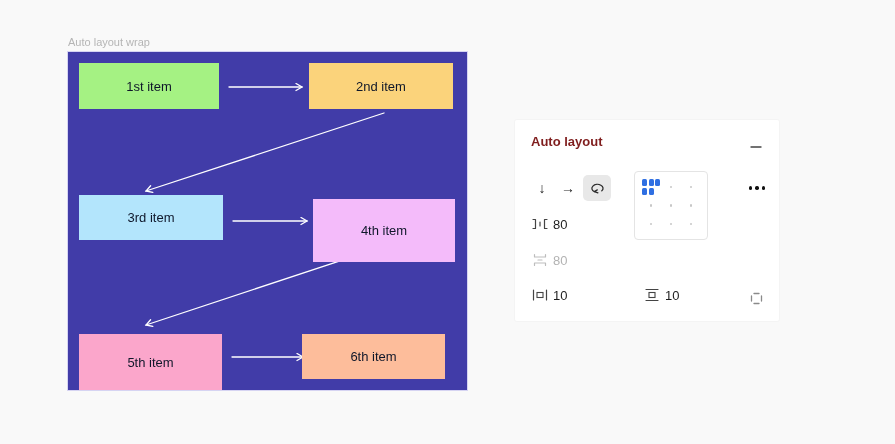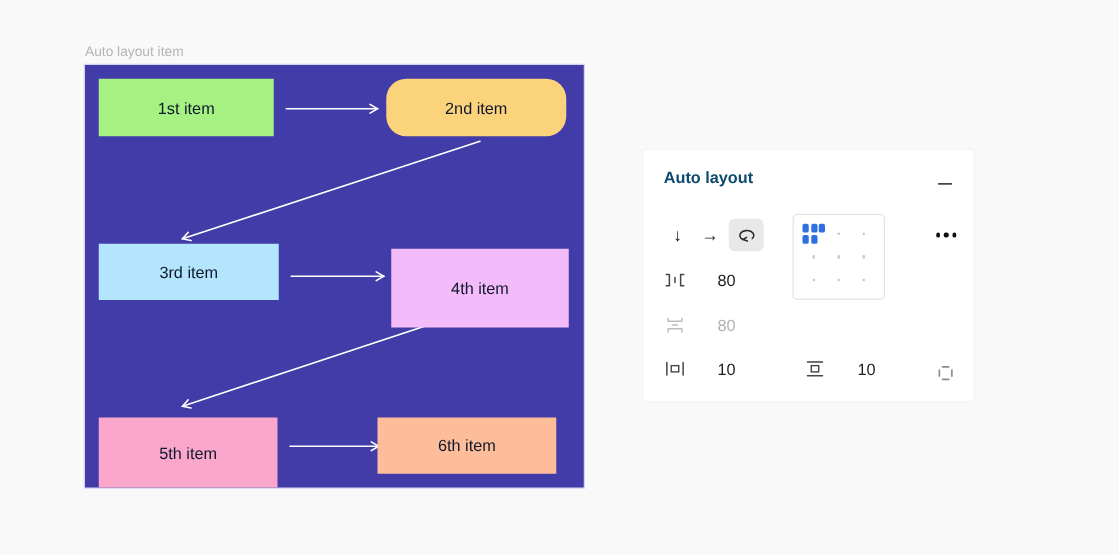--- a/index.html
+++ b/index.html
@@ -17,21 +17,21 @@
   .item-1 { left:11px;  top:11px;  width:140px; height:46px; }
   .item-2 { left:241px; top:11px;  width:144px; height:46px; }
   .item-3 { left:11px;  top:143px; width:144px; height:45px; }
   .item-4 { left:245px; top:147px; width:142px; height:63px; }
   .item-5 { left:11px;  top:282px; width:143px; height:56px; }
   .item-6 { left:234px; top:282px; width:143px; height:45px; }
 
   
   .panel { position:absolute; left:515px; top:120px; width:264px; height:201px;
            background:#ffffff; border-radius:2px; box-shadow:0 0 0 1px rgba(0,0,0,0.02); }
-  .panel-title { position:absolute; left:16px; top:14px; font-size:13px; font-weight:bold; color:#0c4a6e; }
+  .panel-title { position:absolute; left:16px; top:14px; font-size:13px; font-weight:bold; color:#7f1d1d; }
   .collapse-btn { position:absolute; left:229px; top:17px; width:24px; height:20px;
                   display:flex; align-items:center; justify-content:center; cursor:pointer; color:#444; }
 
   .icon-btn { width:22px; height:26px; display:flex; align-items:center; justify-content:center;
               font-size:14px; color:#1e1e1e; cursor:pointer; }
   .dir-row { position:absolute; left:16px; top:55px; display:flex; align-items:center; gap:4px; }
   .wrap-btn { width:28px; height:26px; background:#e8e8e8; border-radius:5px;
               display:flex; align-items:center; justify-content:center; color:#2a2a2a; cursor:pointer; }
 
   .align-widget { position:absolute; left:119px; top:51px; width:74px; height:69px;
@@ -39,58 +39,58 @@
                   display:grid; grid-template-columns:1fr 1fr 1fr; grid-template-rows:1fr 1fr 1fr;
                   place-items:center; padding:6px; cursor:pointer; }
   .align-dot { width:2.6px; height:2.6px; border-radius:50%; background:#c7c7c7; }
   .wrap-preview { display:grid; grid-template-columns:repeat(3,5px); grid-auto-rows:7px; gap:1.5px; }
   .wrap-block { border-radius:1.5px; }
 
   .more-btn { position:absolute; left:227px; top:55px; width:30px; height:26px;
               display:flex; align-items:center; justify-content:center; gap:3px; cursor:pointer; }
   .more-dot { width:3.4px; height:3.4px; border-radius:50%; background:#111; }
 
-  .field-row { position:absolute; display:flex; align-items:flex-end; gap:25px; }
+  .field-row { position:absolute; display:flex; align-items:flex-end; gap:4px; }
   .field-row .val { font-size:13px; color:#1e1e1e; }
   .field-icon { display:flex; align-items:center; color:#444; }
   .row2 { left:16px; top:96px; }
   .row3 { left:16px; top:132px; }
   .row4a { left:16px; top:167px; }
   .row4b { left:128px; top:167px; }
   .disabled .val { color:#b3b3b3; }
   .disabled .field-icon { color:#bdbdbd; }
   .indiv-pad-btn { position:absolute; left:231px; top:169px; width:20px; height:18px;
                    display:flex; align-items:center; justify-content:center; color:#8a8a8a; cursor:pointer; }
 </style>
 </head>
 <body>
 
 <div class="stage">
 
-  <div class="frame-label">Auto layout item</div>
+  <div class="frame-label">Auto layout wrap</div>
 
   <div class="frame" style="background: rgb(65, 60, 168);">
 
     <svg class="arrows" viewBox="0 0 399 338">
       <defs>
         <marker id="ah" markerWidth="10" markerHeight="10" refX="7.5" refY="4.5" orient="auto" markerUnits="userSpaceOnUse">
           <path d="M1.5 1 L7.5 4.5 L1.5 8" fill="none" stroke="#ffffff" stroke-width="1.3" stroke-linecap="round"></path>
         </marker>
       </defs>
       <g stroke="#ffffff" stroke-width="1.3" stroke-linecap="round">
         <line x1="161" y1="35" x2="234" y2="35" marker-end="url(#ah)"></line>
         <line x1="316" y1="61" x2="78" y2="139" marker-end="url(#ah)"></line>
         <line x1="165" y1="169" x2="239" y2="169" marker-end="url(#ah)"></line>
         <line x1="317" y1="194" x2="78" y2="273" marker-end="url(#ah)"></line>
         <line x1="164" y1="305" x2="235" y2="305" marker-end="url(#ah)"></line>
       </g>
     </svg>
 
     <div class="item item-1" style="background: rgb(165, 242, 131);">1st item</div>
-    <div class="item item-2" style="background: rgb(251, 211, 123); border-radius: 16px;">2nd item</div>
+    <div class="item item-2" style="background: rgb(251, 211, 123);">2nd item</div>
     <div class="item item-3" style="background: rgb(179, 229, 252);">3rd item</div>
     <div class="item item-4" style="background: rgb(244, 187, 250);">4th item</div>
     <div class="item item-5" style="background: rgb(251, 166, 203);">5th item</div>
     <div class="item item-6" style="background: rgb(253, 189, 155);">6th item</div>
   </div>
 
   <div class="panel">
 
     <div class="panel-title">Auto layout</div>
 

